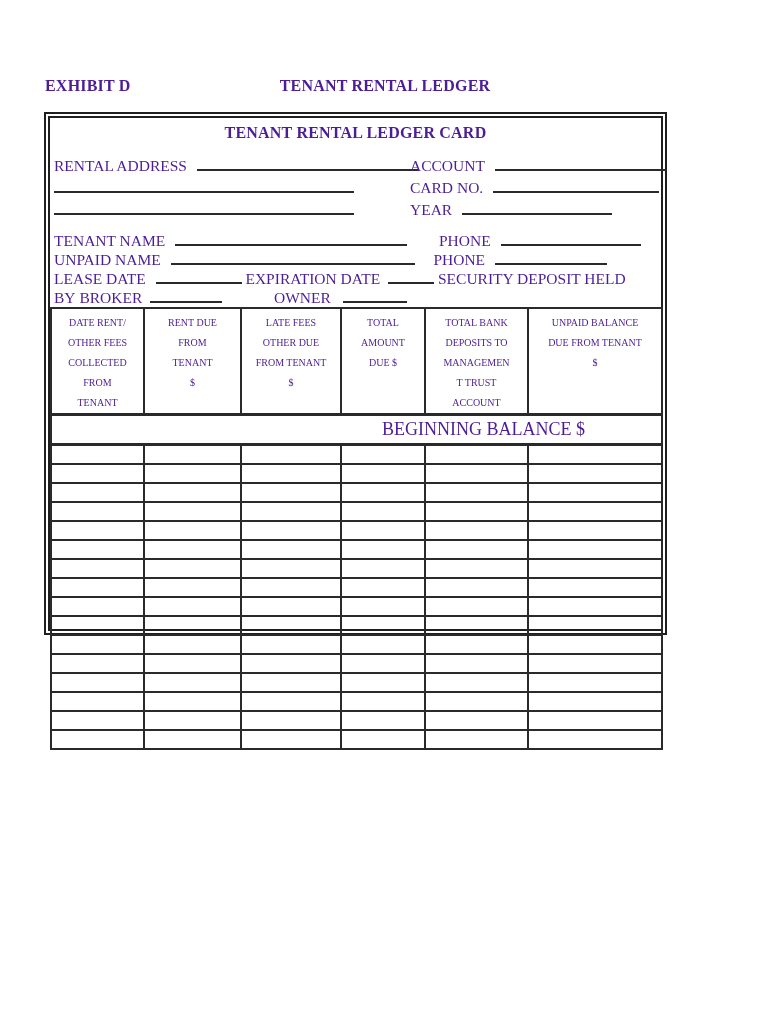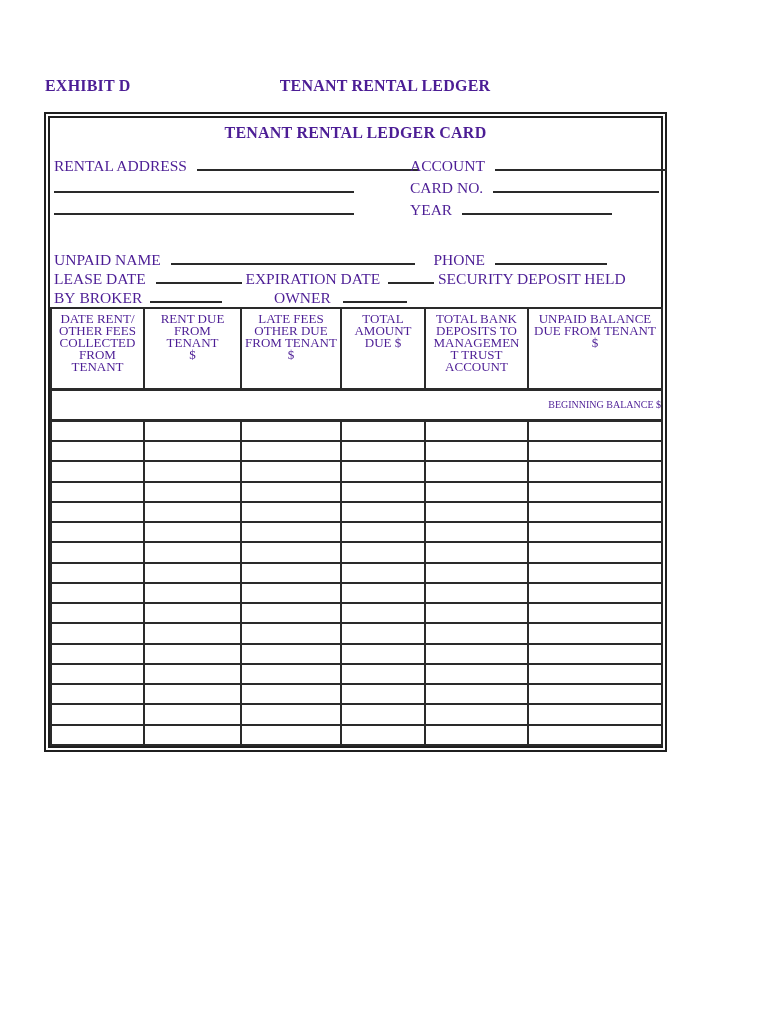--- a/index.html
+++ b/index.html
@@ -8,41 +8,41 @@
     position:relative; width:770px; height:1024px; background:#ffffff;
     font-family:"Liberation Serif","DejaVu Serif",serif; color:#4c1d95;
     overflow:hidden;
   }
   
   .doc-header { position:absolute; top:77px; left:0; width:100%; height:20px; }
   .exhibit { position:absolute; left:45px; top:0; font-size:16px; font-weight:bold; letter-spacing:.2px; }
   .doc-title { position:absolute; left:0; top:0; width:100%; text-align:center; font-size:16px; font-weight:bold; letter-spacing:.2px; }
   
   .card {
-    position:absolute; left:44px; top:112px; width:623px; height:640px;
+    position:absolute; left:44px; top:112px; width:623px; height:523px;
     border:6px double #1f1f1f; background:#fff;
   }
   .card-inner { position:relative; width:100%; height:100%; }
   .card-title { position:absolute; top:6px; left:0; width:100%; text-align:center; font-size:16px; font-weight:bold; letter-spacing:.2px; }
   .fline { position:absolute; white-space:nowrap; font-size:15.5px; line-height:19px; height:19px; }
   .lbl { display:inline-block; vertical-align:baseline; }
   .blank { display:inline-block; vertical-align:baseline; height:12px; border-bottom:2px solid #2a2a2a; }
   
   .ledger-table {
     position:absolute; left:0; top:189px; width:611px; height:439px;
     border-collapse:collapse; table-layout:fixed;
   }
   .ledger-table th, .ledger-table td { border:2px solid #2a2a2a; padding:0; }
   .ledger-table thead th {
-    font-weight:normal; font-size:13px; line-height:12px; text-align:center;
+    font-weight:normal; font-size:10px; line-height:20px; text-align:center;
     vertical-align:top; padding-top:4px; white-space:pre-line; height:81px;
     border-bottom:3px solid #2a2a2a;
   }
   .bb-row td {
-    height:30px; font-size:10px; text-align:right; padding-left:54%;
+    height:30px; font-size:18px; text-align:left; padding-left:54%;
     white-space:nowrap; border-bottom:3px solid #2a2a2a; vertical-align:middle;
   }
   .empty-rows td { height:19px; }
 </style>
 </head>
 <body>
 
 <div class="page">
 
   <div class="doc-header">
@@ -72,20 +72,26 @@
       </div>
       <div class="fline" style="left:360px; top:60px;">
         <span class="lbl">CARD NO.</span>
         <span class="blank" style="width:166px; margin-left:6px;"></span>
       </div>
       <div class="fline" style="left:360px; top:82px;">
         <span class="lbl">YEAR</span>
         <span class="blank" style="width:150px; margin-left:6px;"></span>
       </div>
 
+      <div class="fline" style="left:4px; top:113px;">
+        <span class="lbl">TENANT NAME</span>
+        <span class="blank" style="width:232px; margin-left:6px;"></span>
+        <span class="lbl" style="margin-left:28px;">PHONE</span>
+        <span class="blank" style="width:140px; margin-left:6px;"></span>
+      </div>
       <div class="fline" style="left:4px; top:132px;">
         <span class="lbl">UNPAID NAME</span>
         <span class="blank" style="width:244px; margin-left:6px;"></span>
         <span class="lbl" style="margin-left:15px;">PHONE</span>
         <span class="blank" style="width:112px; margin-left:6px;"></span>
       </div>
       <div class="fline" style="left:4px; top:151px;">
         <span class="lbl">LEASE DATE</span>
         <span class="blank" style="width:86px; margin-left:6px;"></span>
         <span class="lbl" style="">EXPIRATION DATE</span>

